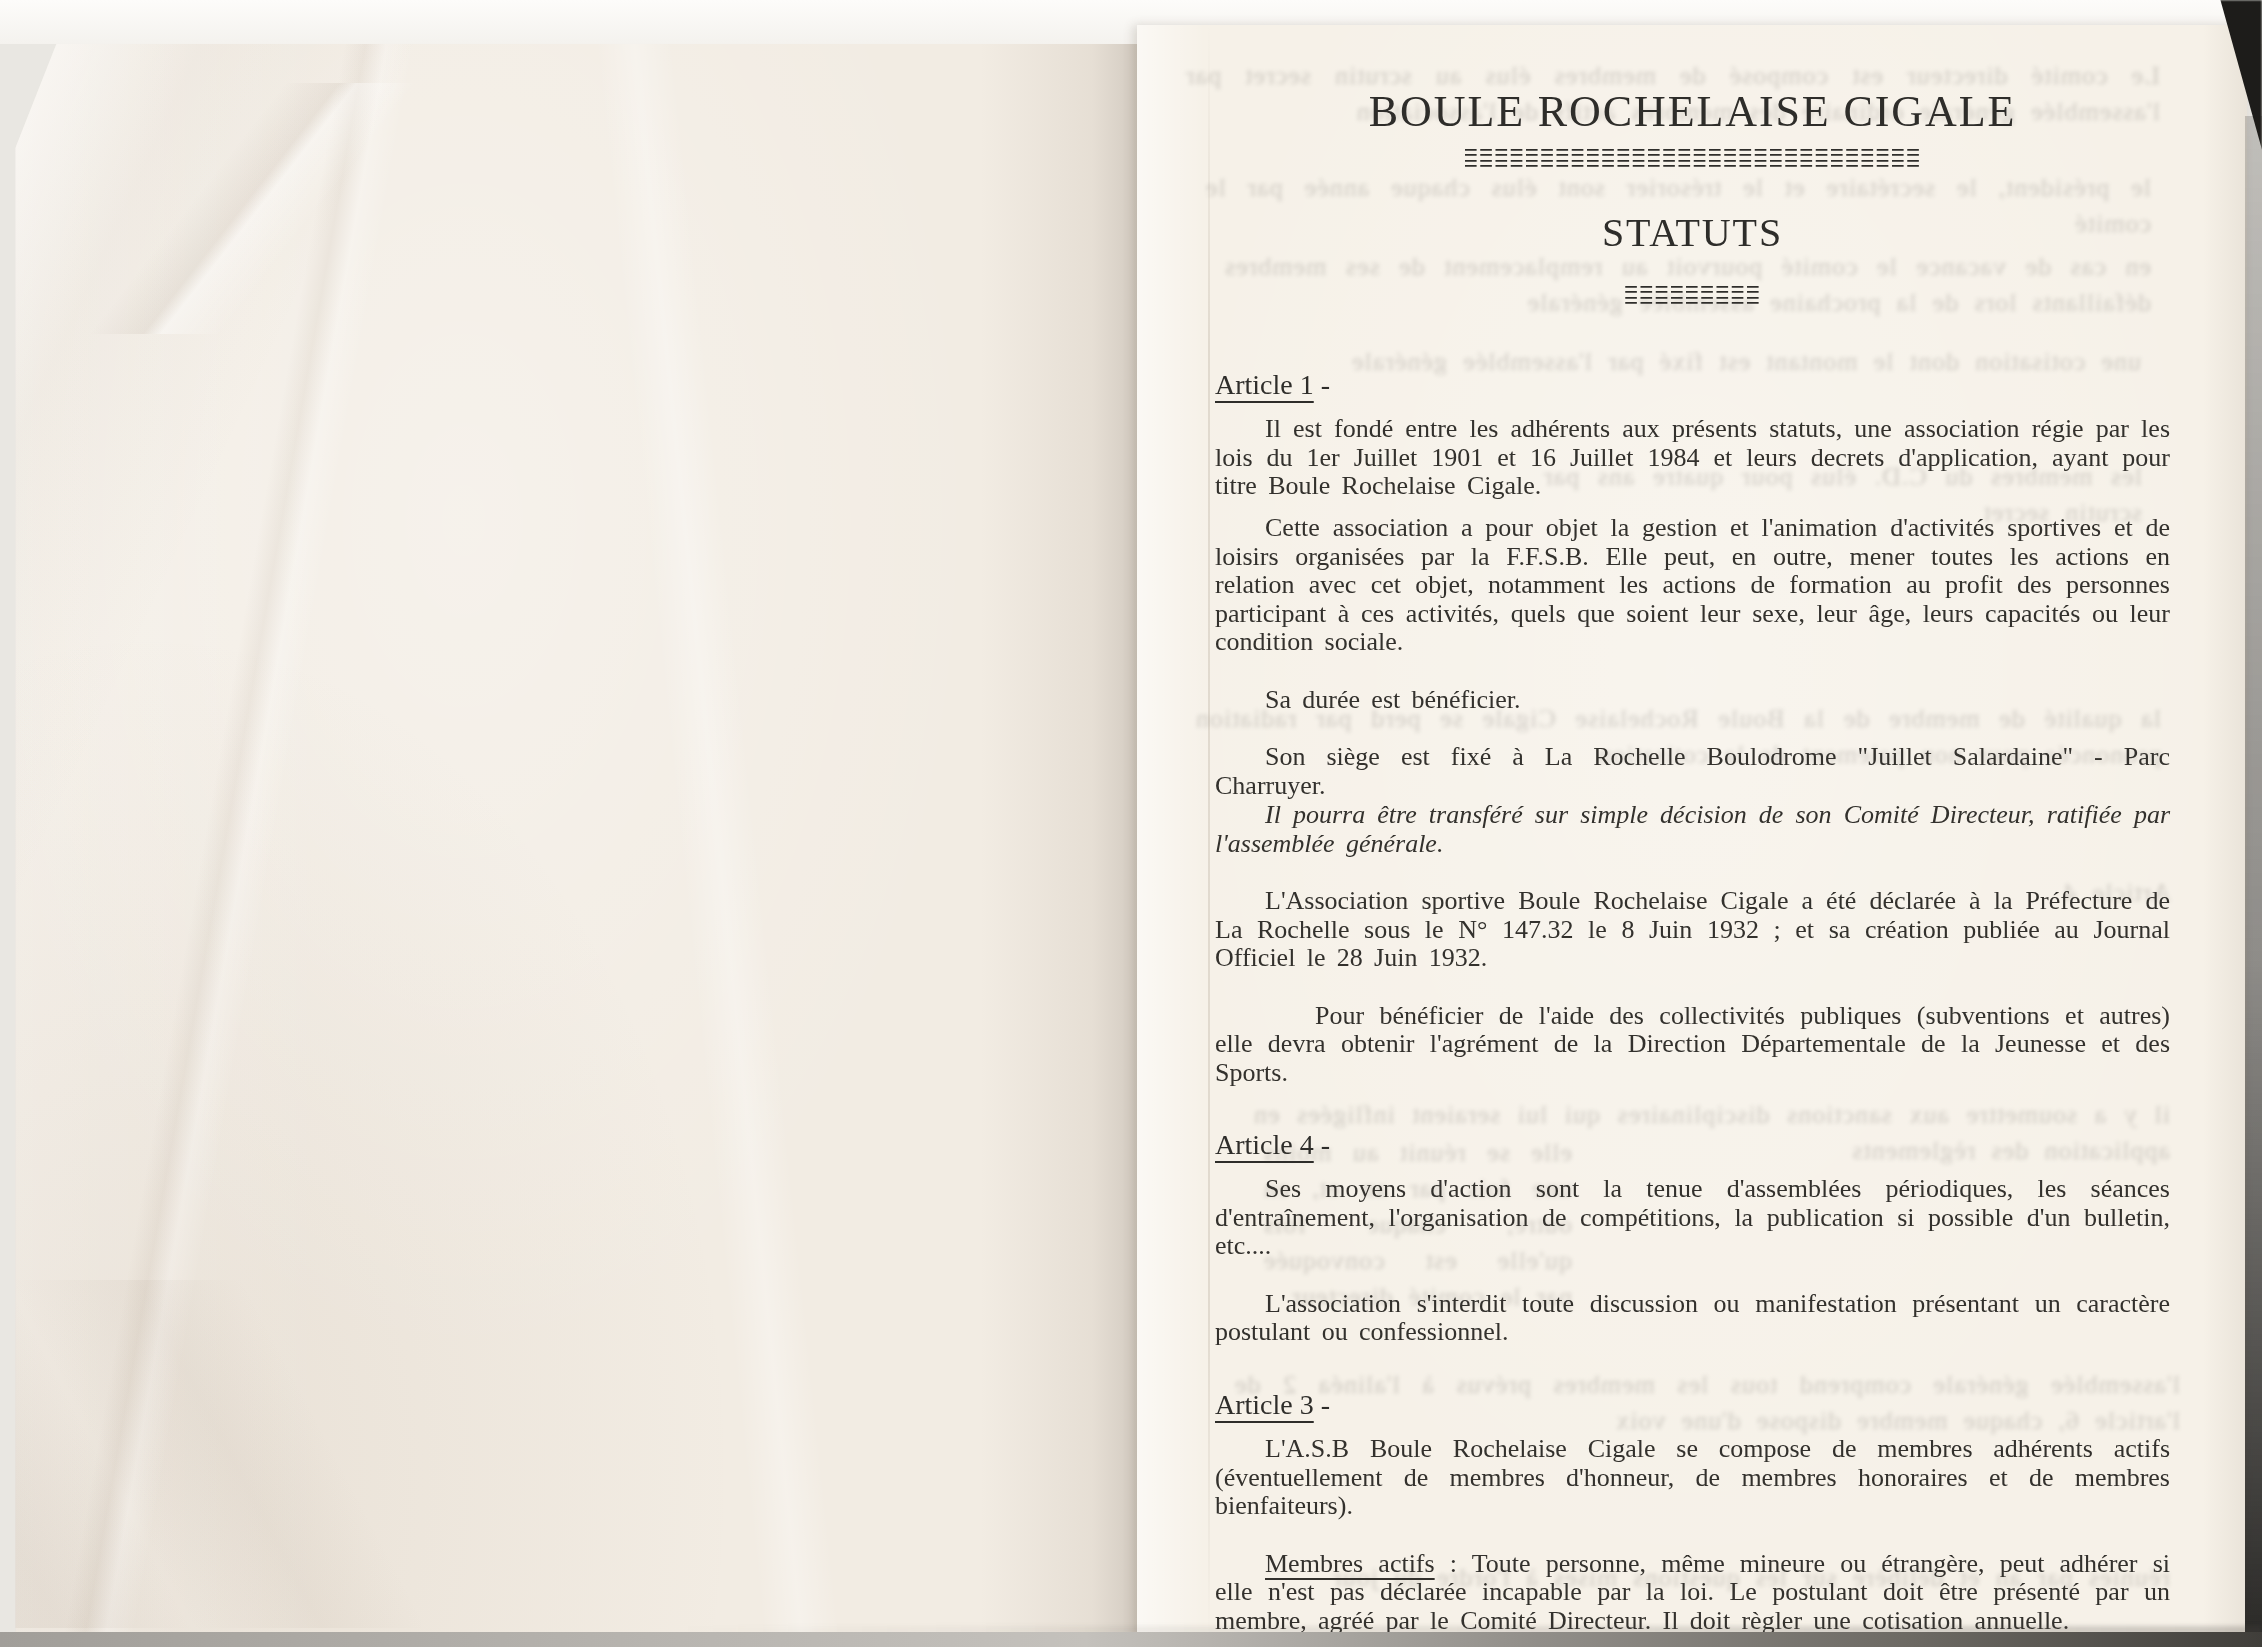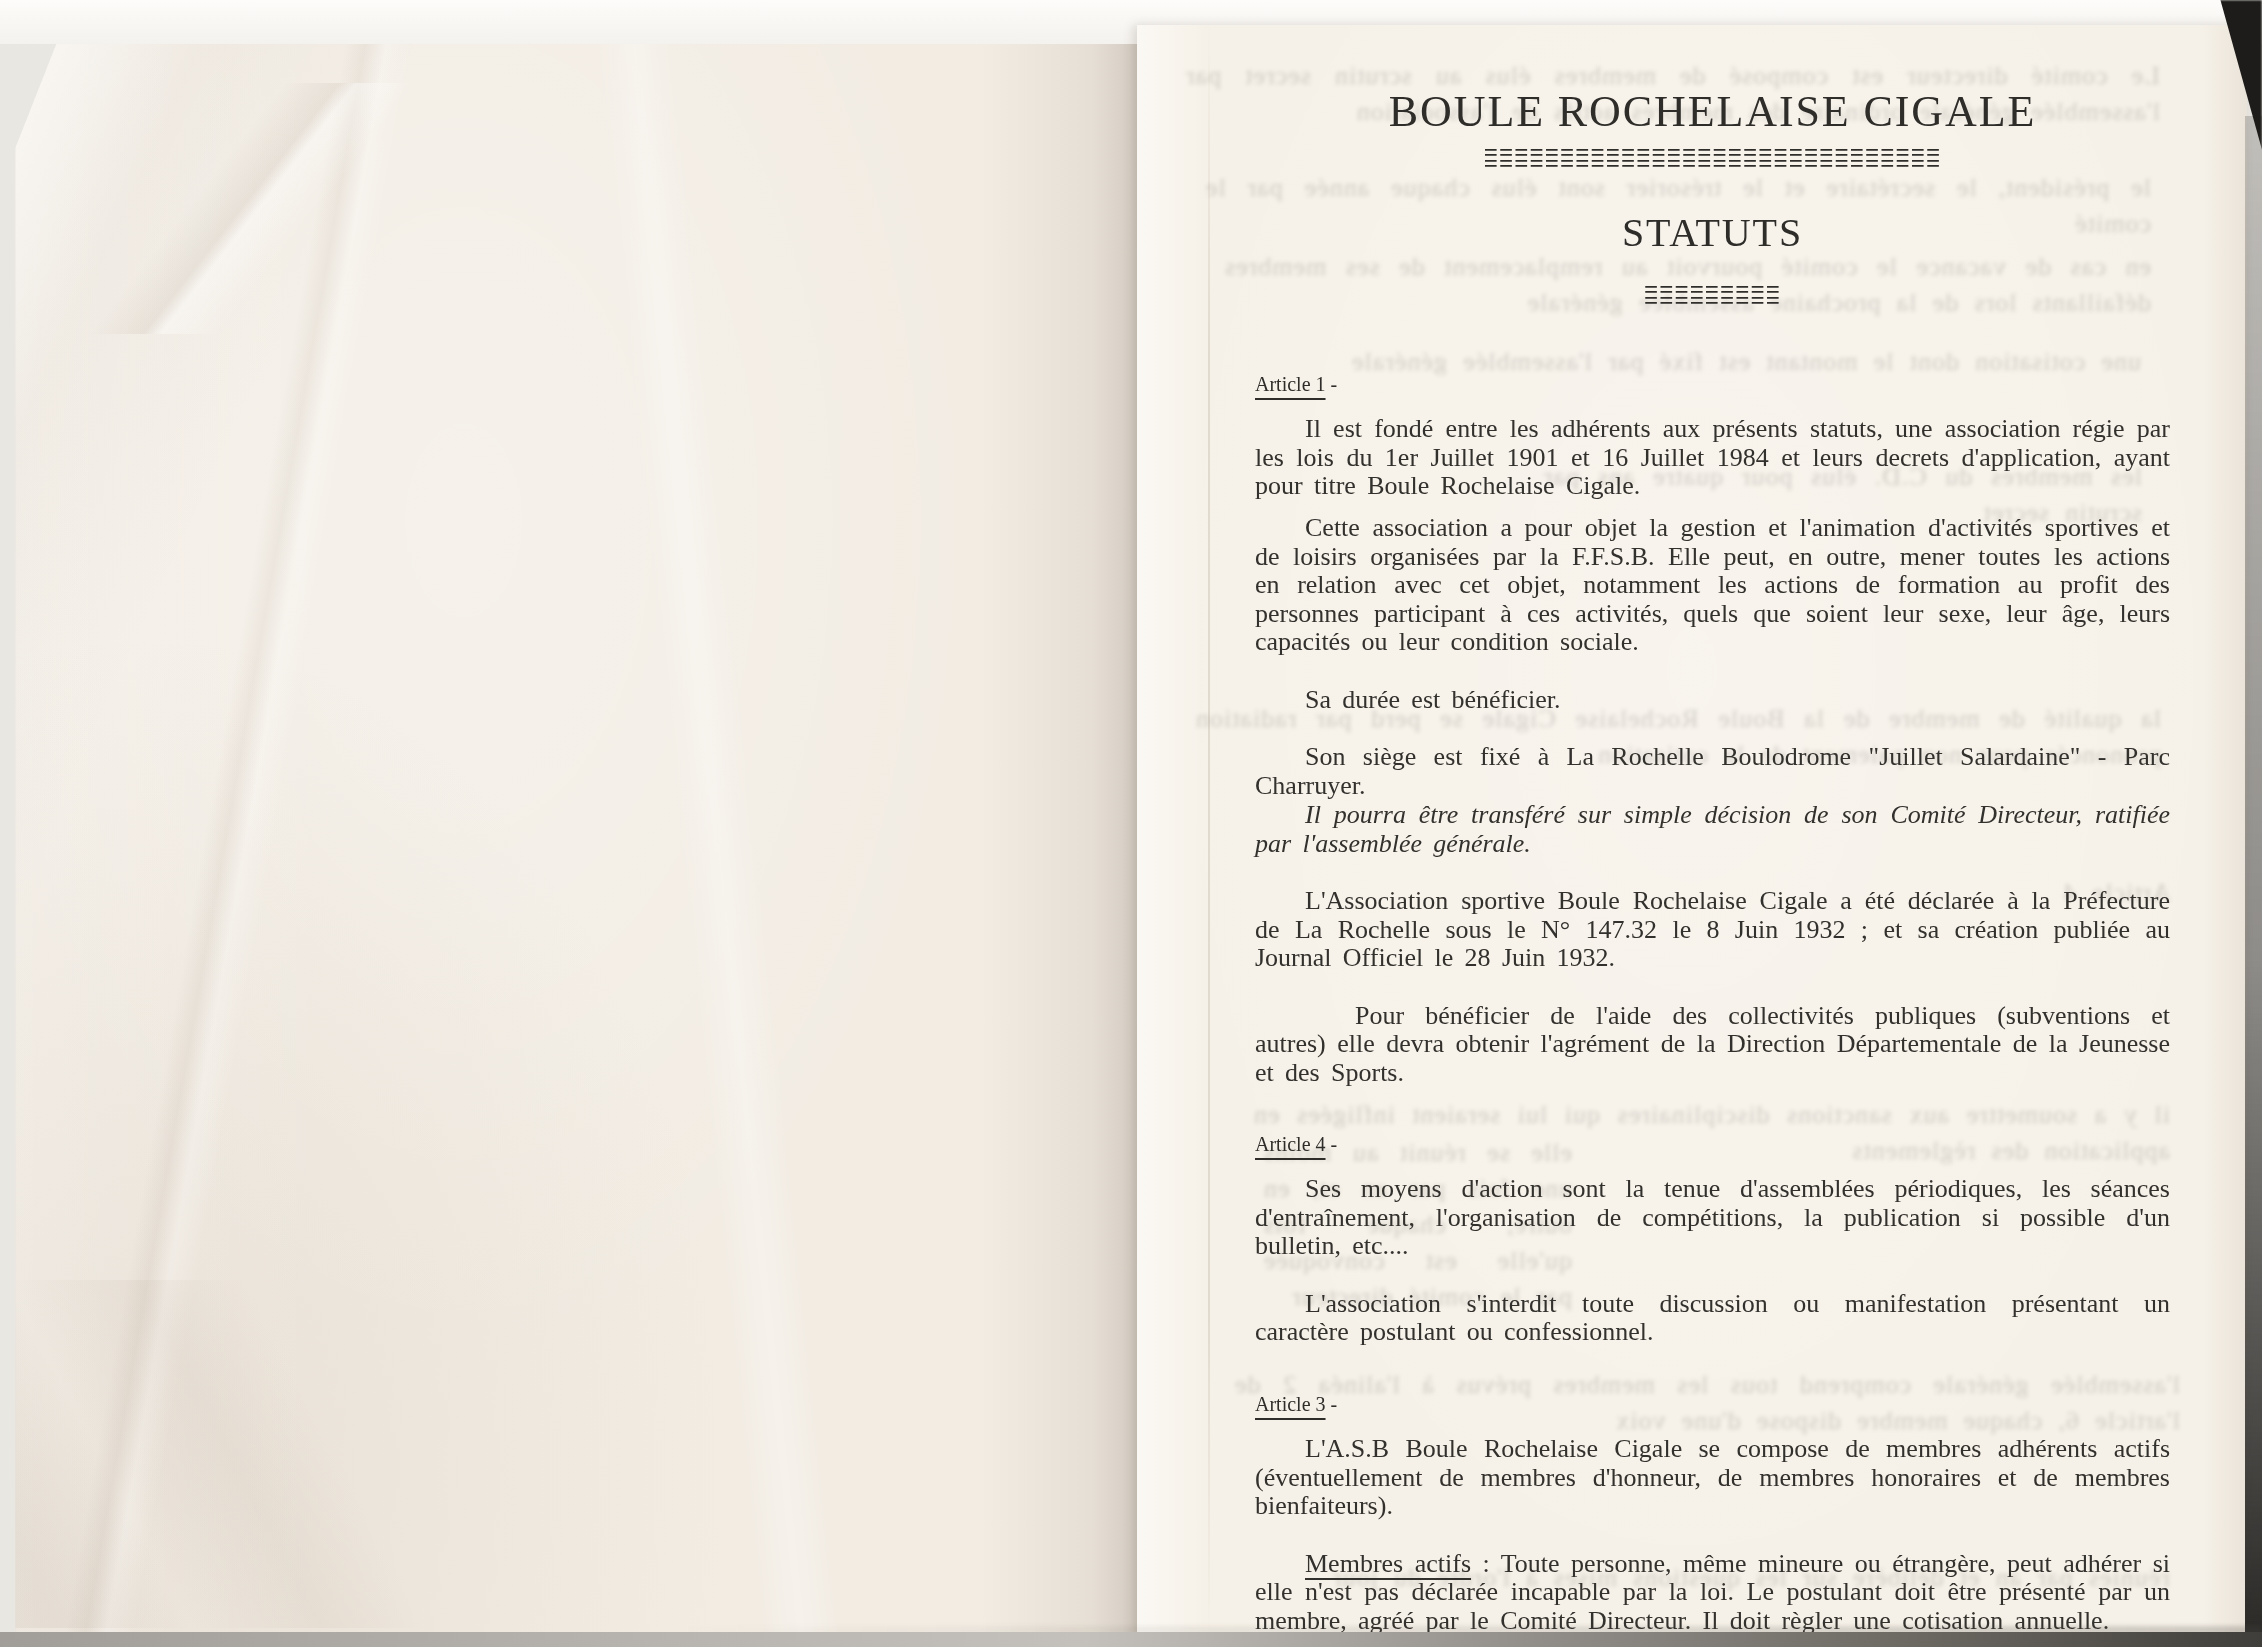--- a/index.html
+++ b/index.html
@@ -46,38 +46,38 @@
   .bleed-layer{position:absolute;inset:0;overflow:hidden;}
   .bleed{
     position:absolute;
     font-size:26px;line-height:36px;color:#76726c;opacity:0.30;
     filter:blur(2.3px);transform:scaleX(-1);
     text-align:justify;letter-spacing:1px;word-spacing:7.7px;white-space:normal;
   }
   
   .content{
     position:absolute;left:0;top:0;width:100%;height:100%;
-    padding:62px 77px 0 118px;box-sizing:border-box;
+    padding:62px 77px 0 78px;box-sizing:border-box;
     color:#33312d;
   }
   .doc-title{
     margin:0;text-align:center;font-size:44px;line-height:50px;font-weight:normal;
     letter-spacing:1.9px;color:#2e2d2a;
   }
   .rule{text-align:center;color:#2f2e2b;font-weight:bold;overflow:hidden;}
   .rule-row{font-size:25px;line-height:11.6px;letter-spacing:1px;white-space:nowrap;}
   .rule-title{margin-top:9.7px;height:25px;}
   .doc-subtitle{
     margin:39px 0 0 0;text-align:center;font-size:40px;line-height:44px;font-weight:normal;
     letter-spacing:1.9px;color:#2e2d2a;
   }
   .rule-subtitle{margin-top:29px;height:25px;}
   #articles{margin-top:60px;}
   .art-head{
-    margin:42px 0 15.4px 0;font-size:20px;line-height:31px;font-weight:normal;color:#2e2d2a;
+    margin:42px 0 15.4px 0;font-size:28px;line-height:31px;font-weight:normal;color:#2e2d2a;
   }
   .art-head .u{text-decoration:underline;text-underline-offset:6.8px;text-decoration-thickness:1.9px;}
   .para{
     margin:13.5px 0 0 0;font-size:26px;line-height:28.5px;
     text-align:justify;text-align-last:left;
     text-indent:50px;word-spacing:4.8px;color:#33312d;
   }
   .para.gap-tight{margin-top:1px;font-style:italic;}
   .para.gap-loose{margin-top:29px;}
   .para.ind-large{text-indent:100px;}

